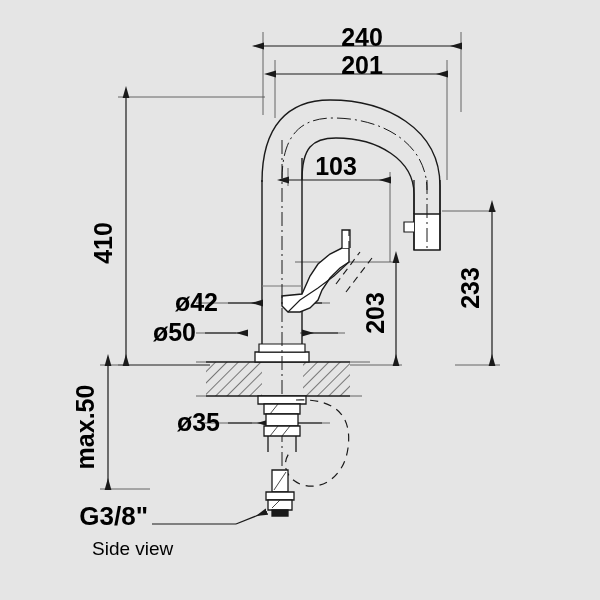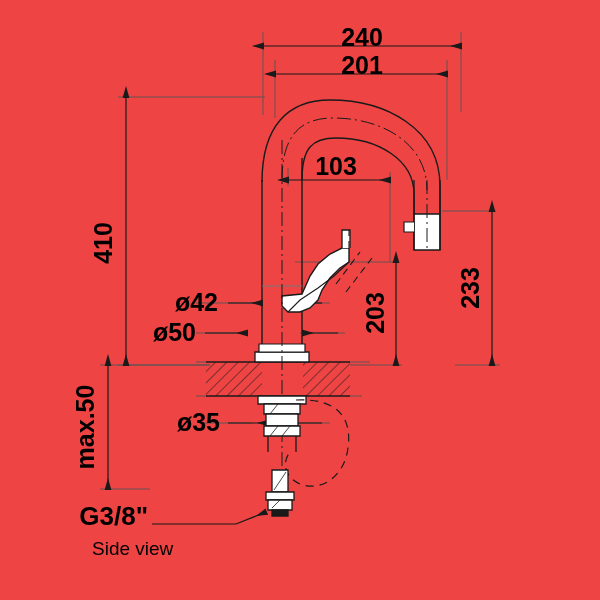--- a/index.html
+++ b/index.html
@@ -4,21 +4,21 @@
 <style>
   html, body {
     margin: 0;
     padding: 0;
     background: #ffffff;
   }
   #drawing-root {
     position: relative;
     width: 600px;
     height: 600px;
-    background: #ef4444;
+    background: #e5e5e5;
     font-family: "Liberation Sans", sans-serif;
     overflow: hidden;
   }
   #drawing-svg {
     position: absolute;
     top: 0;
     left: 0;
     width: 600px;
     height: 600px;
     display: block;

